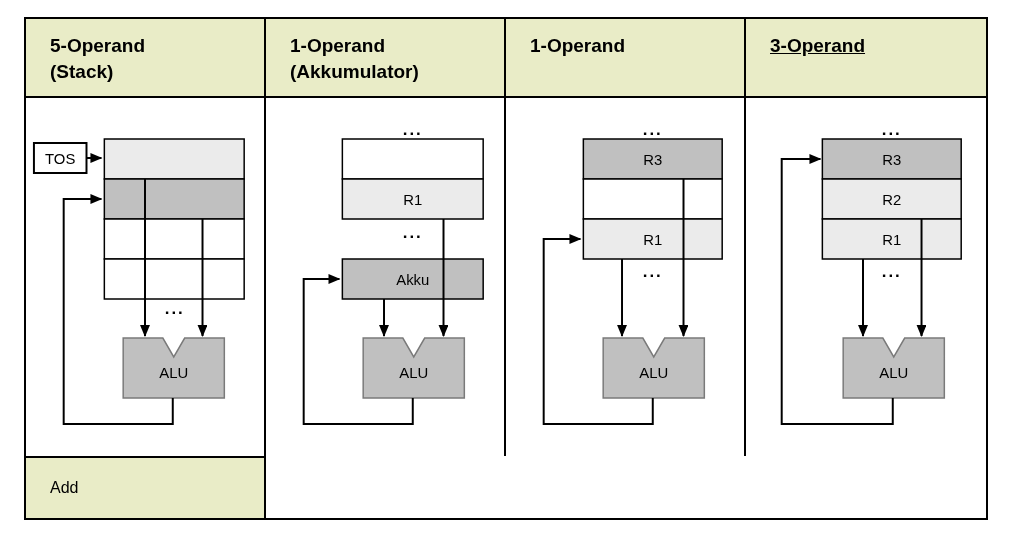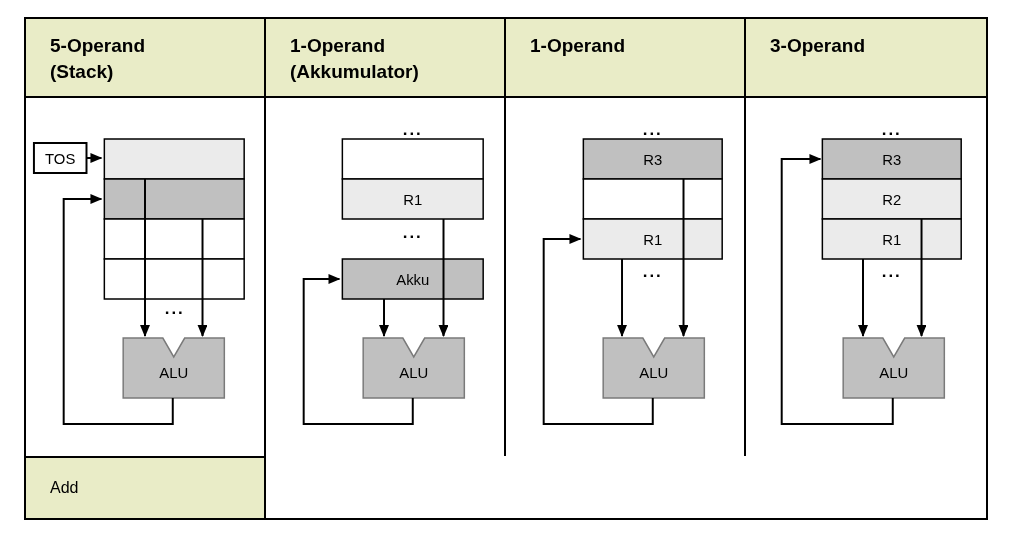--- a/index.html
+++ b/index.html
@@ -47,21 +47,21 @@
     background: var(--footer-bg);
     border-right: 2px solid #000;
     border-top: 2px solid #000;
     font-size: 16px;
     color: #000;
     display: flex;
     align-items: center;
     padding-left: 24px;
     white-space: pre;
   }
-  .hcell.last, .bcell.last, .fcell.last { border-right: none; }
+  .hcell.last, .bcell.last, .fcell.last { border-right: none; text-decoration: underline; }
   .bcell svg { position: absolute; left: 0; top: 0; }
 
   svg text {
     font-family: "Liberation Sans", sans-serif;
     font-size: 15px;
     fill: #000;
   }
   svg text.dots {
     font-weight: bold;
     font-size: 17px;

